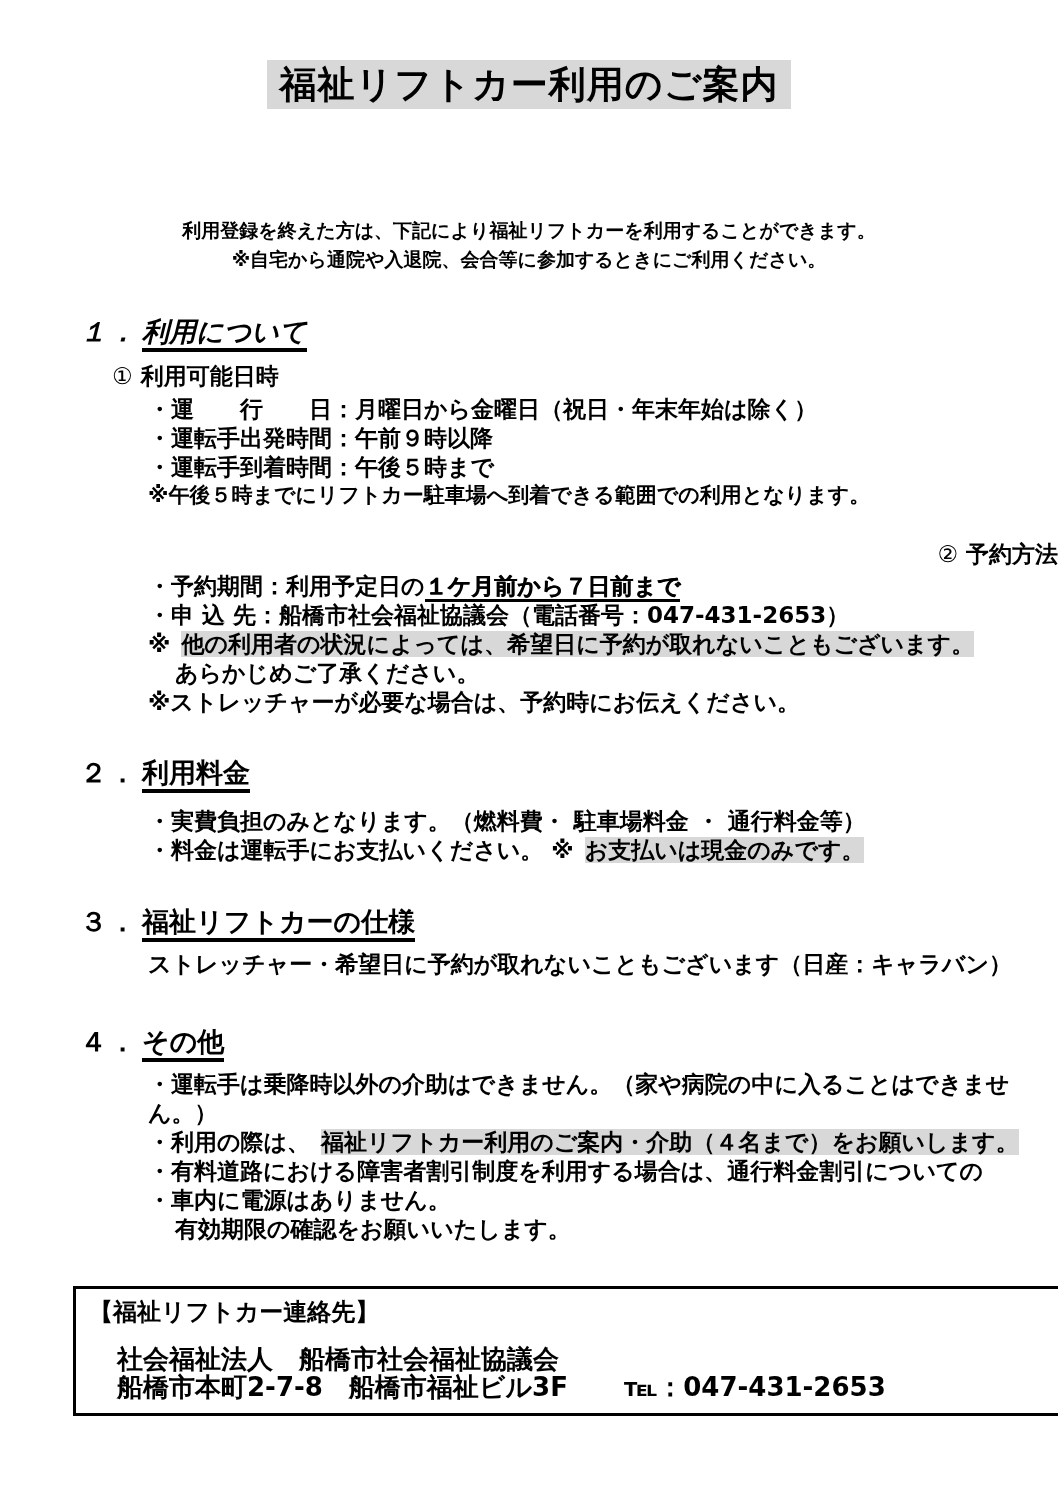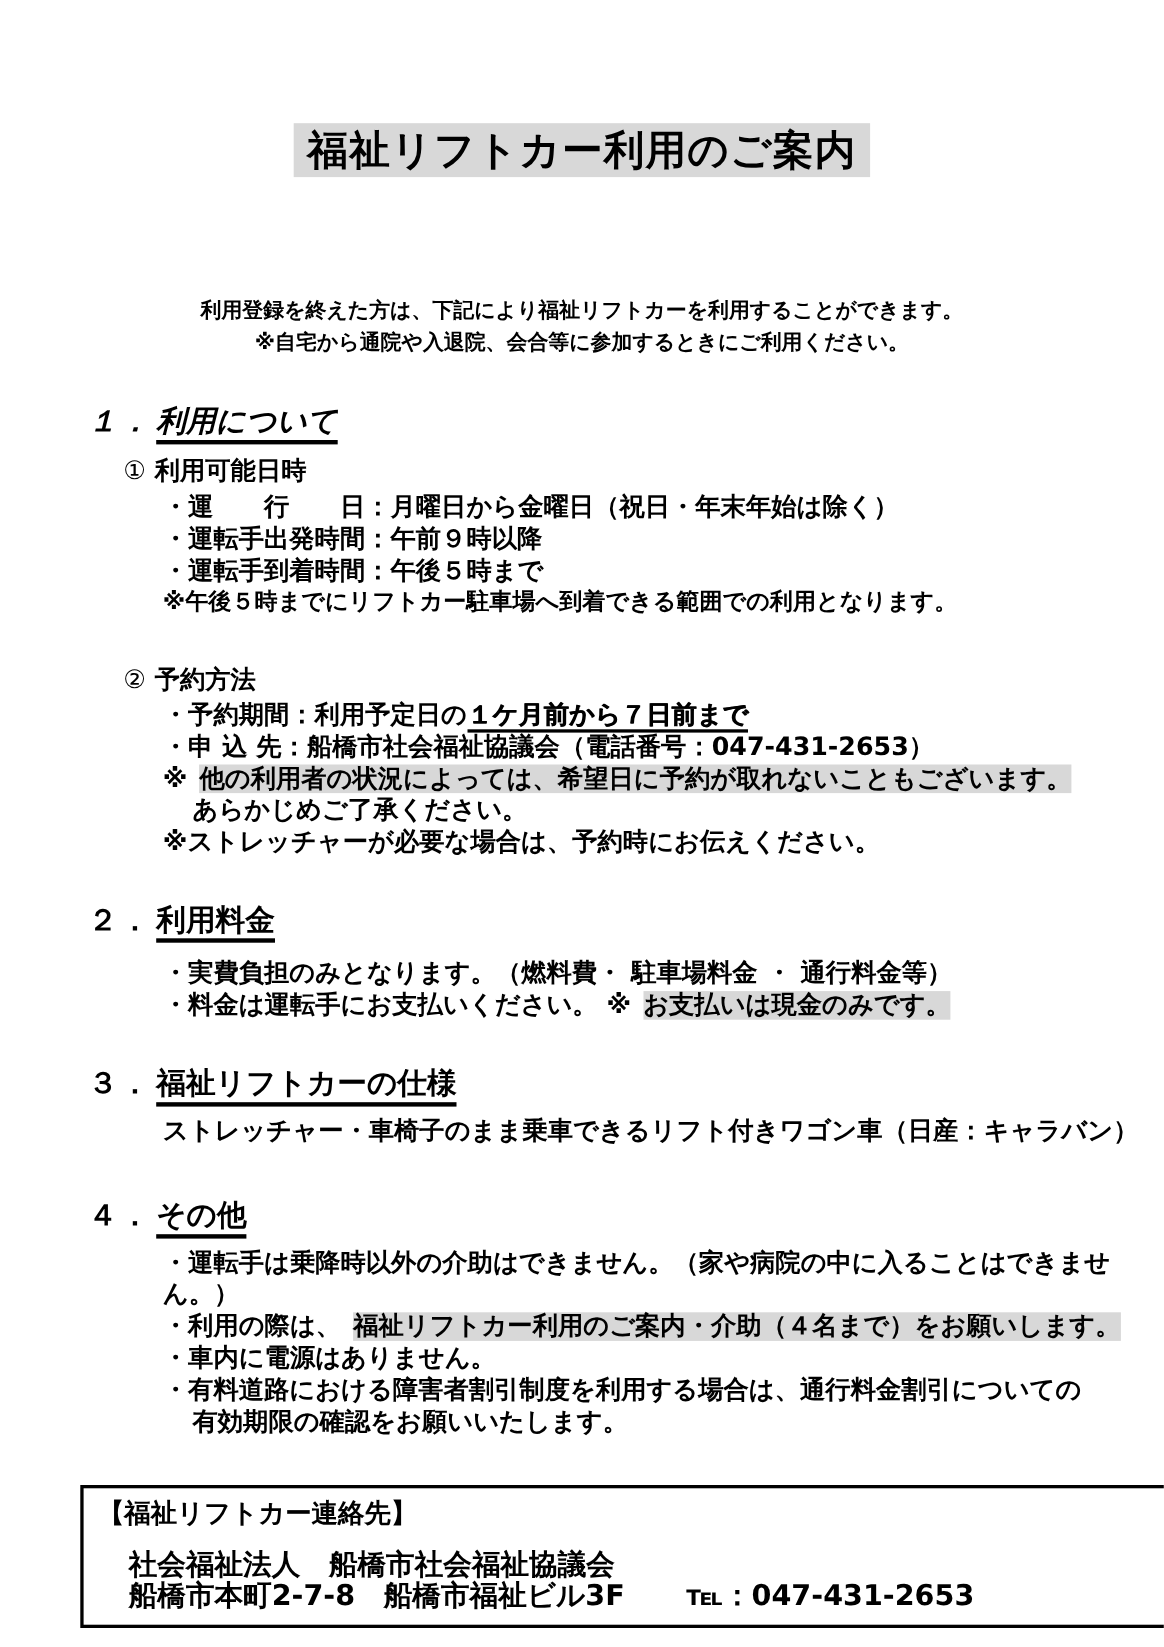--- a/index.html
+++ b/index.html
@@ -4,21 +4,21 @@
 <style>
   * { margin:0; padding:0; box-sizing:border-box; }
   html,body { background:#ffffff; }
   body {
     width:1058px; height:1497px;
     color:#000;
     font-family:"DejaVu Sans","Liberation Sans",sans-serif;
     font-weight:bold;
     overflow:hidden;
   }
-  .title-row { padding-top:112px; text-align:center; }
+  .title-row { padding-top:60px; text-align:center; }
   .doc-title {
     display:inline-block;
     background:var(--hl,#d8d8d8);
     font-size:37px; line-height:49px;
     padding:0 12px;
     letter-spacing:1px;
   }
   .intro { margin-top:107px; text-align:center; font-size:19px; line-height:29px; }
 
   .sec-h { margin-left:80px; font-size:27px; line-height:30px; }
@@ -29,21 +29,21 @@
   .sub-marker { margin-right:8px; font-weight:normal; }
   .line { margin-left:148px; font-size:23px; line-height:29px; }
   .note { margin-left:148px; font-size:21px; line-height:27px; }
   .note-indent { margin-left:175px; }
   .hl { background:var(--hl,#d8d8d8);margin-left:11px; }
   .emph { border-bottom:3px solid #000; text-shadow:0.7px 0 currentColor; }
 
   #s1h { margin-top:43px;font-style:italic; }
   #s1a { margin-top:16px; }
   #s1a-bullets { margin-top:5px; }
-  #s1b { margin-top:44px; }
+  #s1b { margin-top:32px;text-align:right; }
   #s1b-bullets { margin-top:4px; }
   #s2h { margin-top:41px; }
   #s2-bullets { margin-top:19px; }
   #s3h { margin-top:42px; }
   #s3-body { margin-top:13px; }
   #s4h { margin-top:48px; }
   #s4-bullets { margin-top:13px; }
 
   .contact-box {
     margin:42px 0 0 73px;
@@ -103,32 +103,32 @@
 <div id="s2-bullets">
   <div class="line">・実費負担のみとなります。（燃料費・ 駐車場料金 ・ 通行料金等）</div>
   <div class="line">
     <span>・料金は運転手にお支払いください。 ※</span><span class="hl">お支払いは現金のみです。</span>
   </div>
 </div>
 
 <div class="sec-h" id="s3h">
   <span class="sec-num">３．</span><span class="sec-title">福祉リフトカーの仕様</span>
 </div>
-<div class="line" id="s3-body">ストレッチャー・車椅子のまま乗車できるリフト付きワゴン車（日産：キャラバン）</div>
+<div class="line" id="s3-body">ストレッチャー・希望日に予約が取れないこともございます（日産：キャラバン）</div>
 
 <div class="sec-h" id="s4h">
   <span class="sec-num">４．</span><span class="sec-title">その他</span>
 </div>
 <div id="s4-bullets">
   <div class="line">・運転手は乗降時以外の介助はできません。（家や病院の中に入ることはできません。）</div>
   <div class="line">
     <span>・利用の際は、</span><span class="hl">福祉リフトカー利用のご案内・介助（４名まで）をお願いします。</span>
   </div>
+  <div class="line">・有料道路における障害者割引制度を利用する場合は、通行料金割引についての</div>
   <div class="line">・車内に電源はありません。</div>
-  <div class="line">・有料道路における障害者割引制度を利用する場合は、通行料金割引についての</div>
   <div class="line note-indent">有効期限の確認をお願いいたします。</div>
 </div>
 
 <div class="contact-box">
   <div class="contact-heading">【福祉リフトカー連絡先】</div>
   <div class="contact-lines">
     <div>社会福祉法人　船橋市社会福祉協議会</div>
     <div class="contact-addr-row">
       <span>船橋市本町2-7-8　船橋市福祉ビル3F</span><span class="contact-tel">℡：047-431-2653</span>
     </div>

